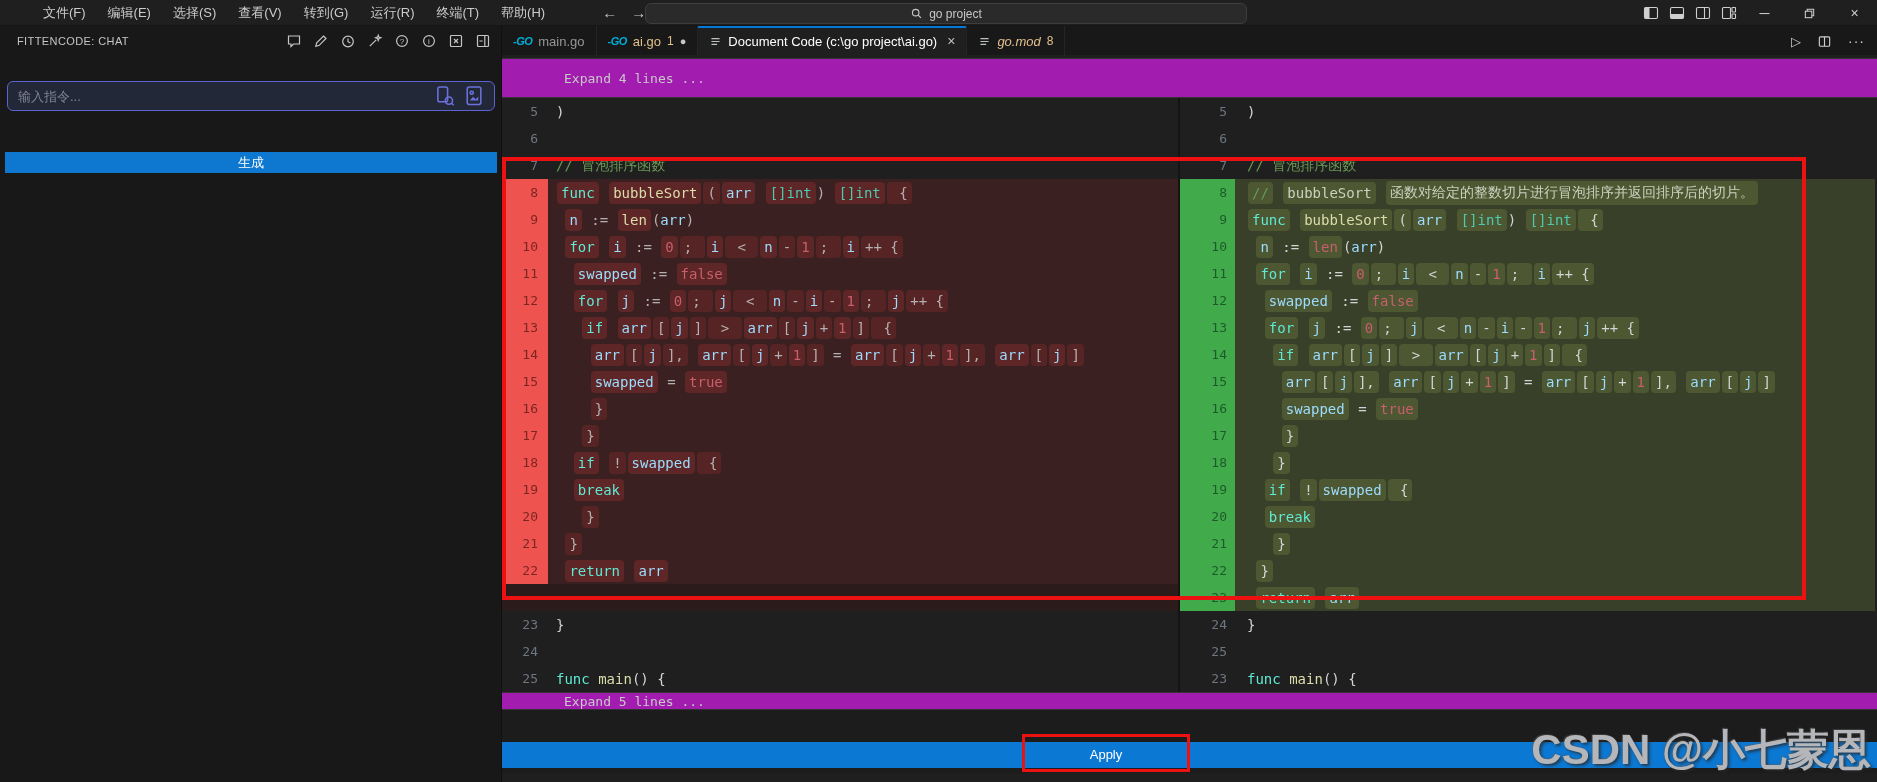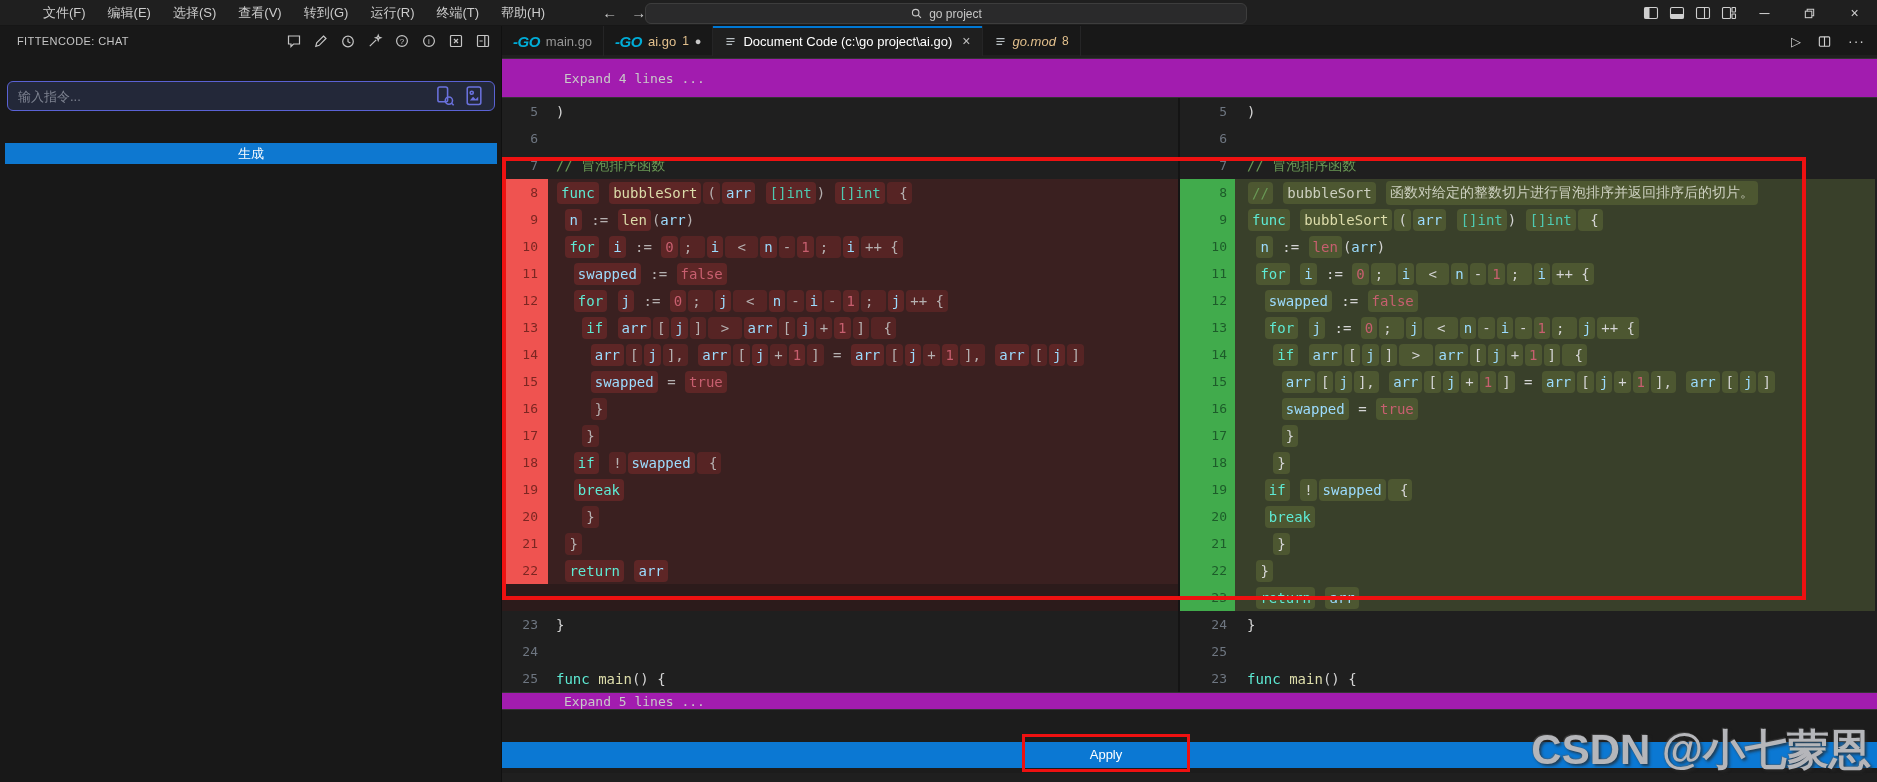--- a/index.html
+++ b/index.html
@@ -27,33 +27,33 @@
     border-bottom:1px solid #1f1f1f;box-sizing:border-box;}
   .tab{display:flex;align-items:center;gap:6px;padding:0 11px;font-size:13px;color:#969696;
     border-right:1px solid #252526;position:relative;white-space:nowrap;box-sizing:border-box;height:30px;}
   .tab.active{background:#1f1f1f;color:#ffffff;}
   .tab.active::before{content:"";position:absolute;left:0;top:0;right:0;height:2px;background:#0078d4;}
   .tab.modified{color:#e2c08d;}
   .tab.preview{color:#e2c08d;font-style:italic;}
   .tab .badge{color:#e2c08d;font-size:12px;font-style:normal;}
   .tab .dot{color:#c8c8c8;font-size:11px;}
   .tab .close{color:#c0c0c0;font-size:14px;margin-left:4px;font-style:normal;}
-  .goicon{color:#00acd7;font-weight:bold;font-style:italic;font-size:15px;letter-spacing:-.5px;}
+  .goicon{color:#00acd7;font-weight:bold;font-style:italic;font-size:11px;letter-spacing:-.5px;}
   .editor-actions{position:absolute;right:12px;top:26px;height:30px;display:flex;align-items:center;gap:16px;color:#cfcfcf;}
   .run-glyph{font-size:13px;} .more-glyph{font-size:14px;letter-spacing:1px;}
   
   .sidebar{position:absolute;left:0;top:56px;width:502px;height:726px;background:#181818;
     border-right:1px solid #101010;box-sizing:border-box;}
   .cmd-input{position:absolute;left:7px;top:25px;width:488px;height:30px;background:#232839;
     border:1px solid #5a62d4;border-radius:6px;box-sizing:border-box;display:flex;align-items:center;}
   .cmd-input input{flex:1;background:transparent;border:none;outline:none;color:#cfd2da;
     font-size:13px;padding:0 10px;font-family:"Liberation Sans",sans-serif;}
   .cmd-input input::placeholder{color:#7d8290;}
   .input-icons{display:flex;gap:8px;padding-right:8px;}
-  .gen-btn{position:absolute;left:5px;top:87px;width:492px;height:21px;background:#0e78d0;color:#ffffff;
+  .gen-btn{position:absolute;left:5px;top:96px;width:492px;height:21px;background:#0e78d0;color:#ffffff;
     font-size:13px;display:flex;align-items:center;justify-content:center;border:none;cursor:pointer;}
   
   .editor{position:absolute;left:502px;top:56px;width:1375px;height:726px;background:#1f1f1f;
     font-family:"DejaVu Sans Mono","Liberation Mono",monospace;font-size:14px;color:#d4d4d4;}
   .expandrow{height:40px;margin-top:2px;background:#a21caf;border-top:1px solid #333;border-bottom:1px solid #333;
     display:flex;align-items:center;padding-left:62px;color:#c8c8c8;font-size:13px;box-sizing:border-box;cursor:pointer;}
   .expandrow.bottom{height:18px;margin-top:0;}
   .panes{display:flex;}
   .pane{overflow:hidden;}
   .pane.left{width:676px;}

